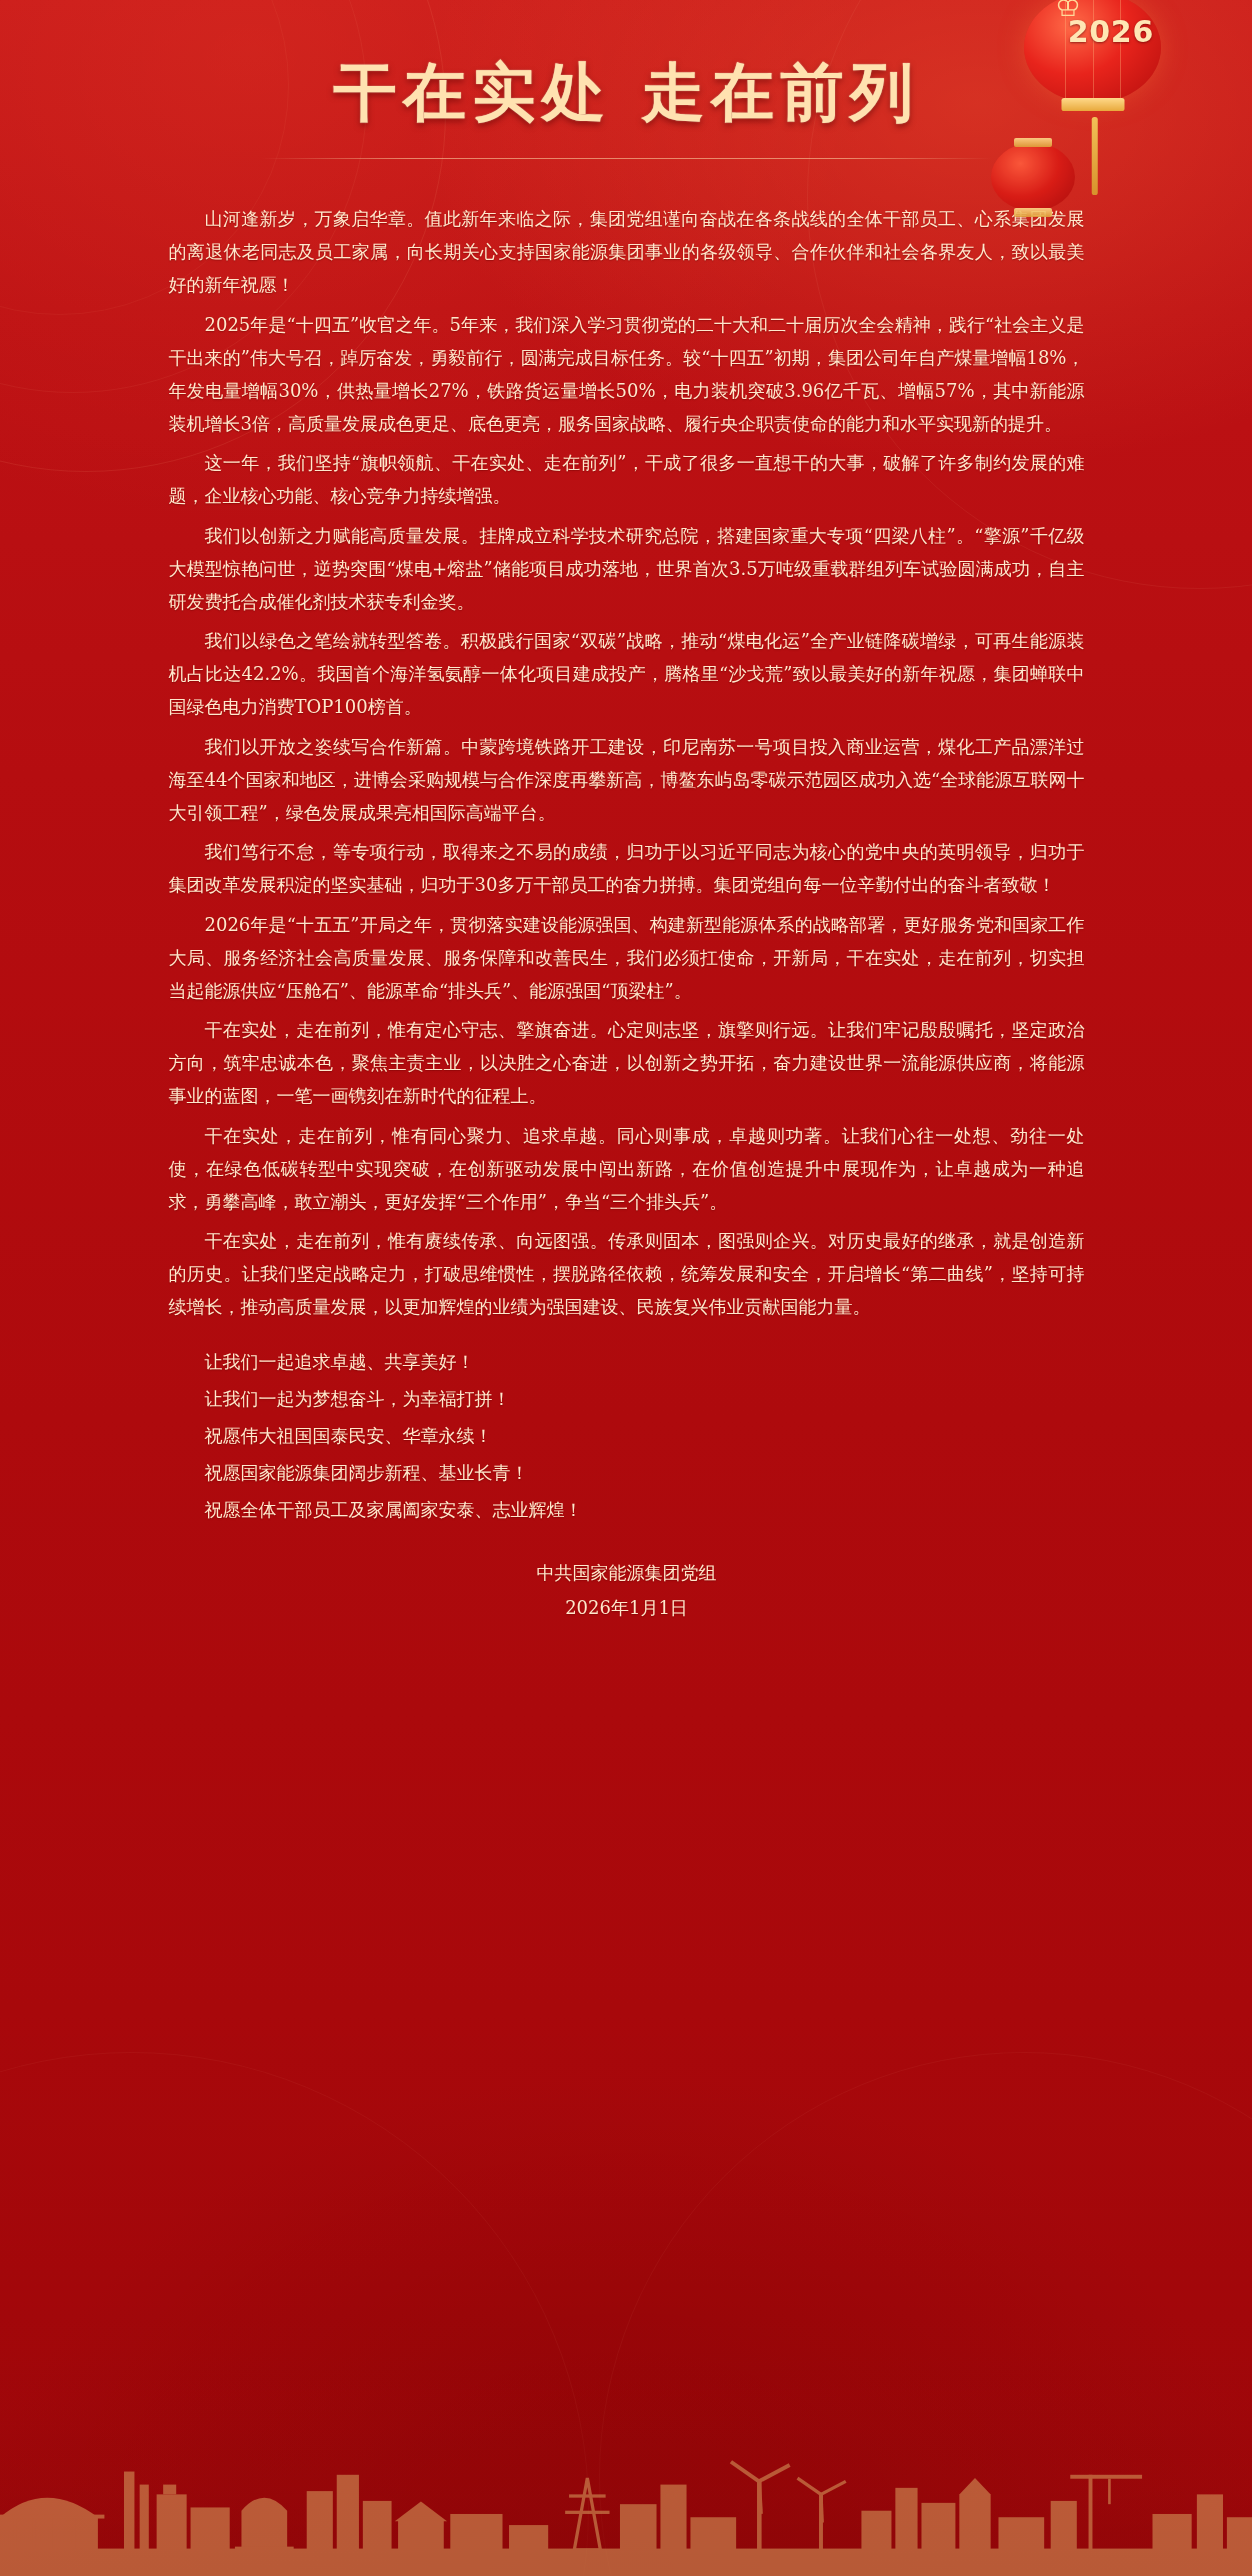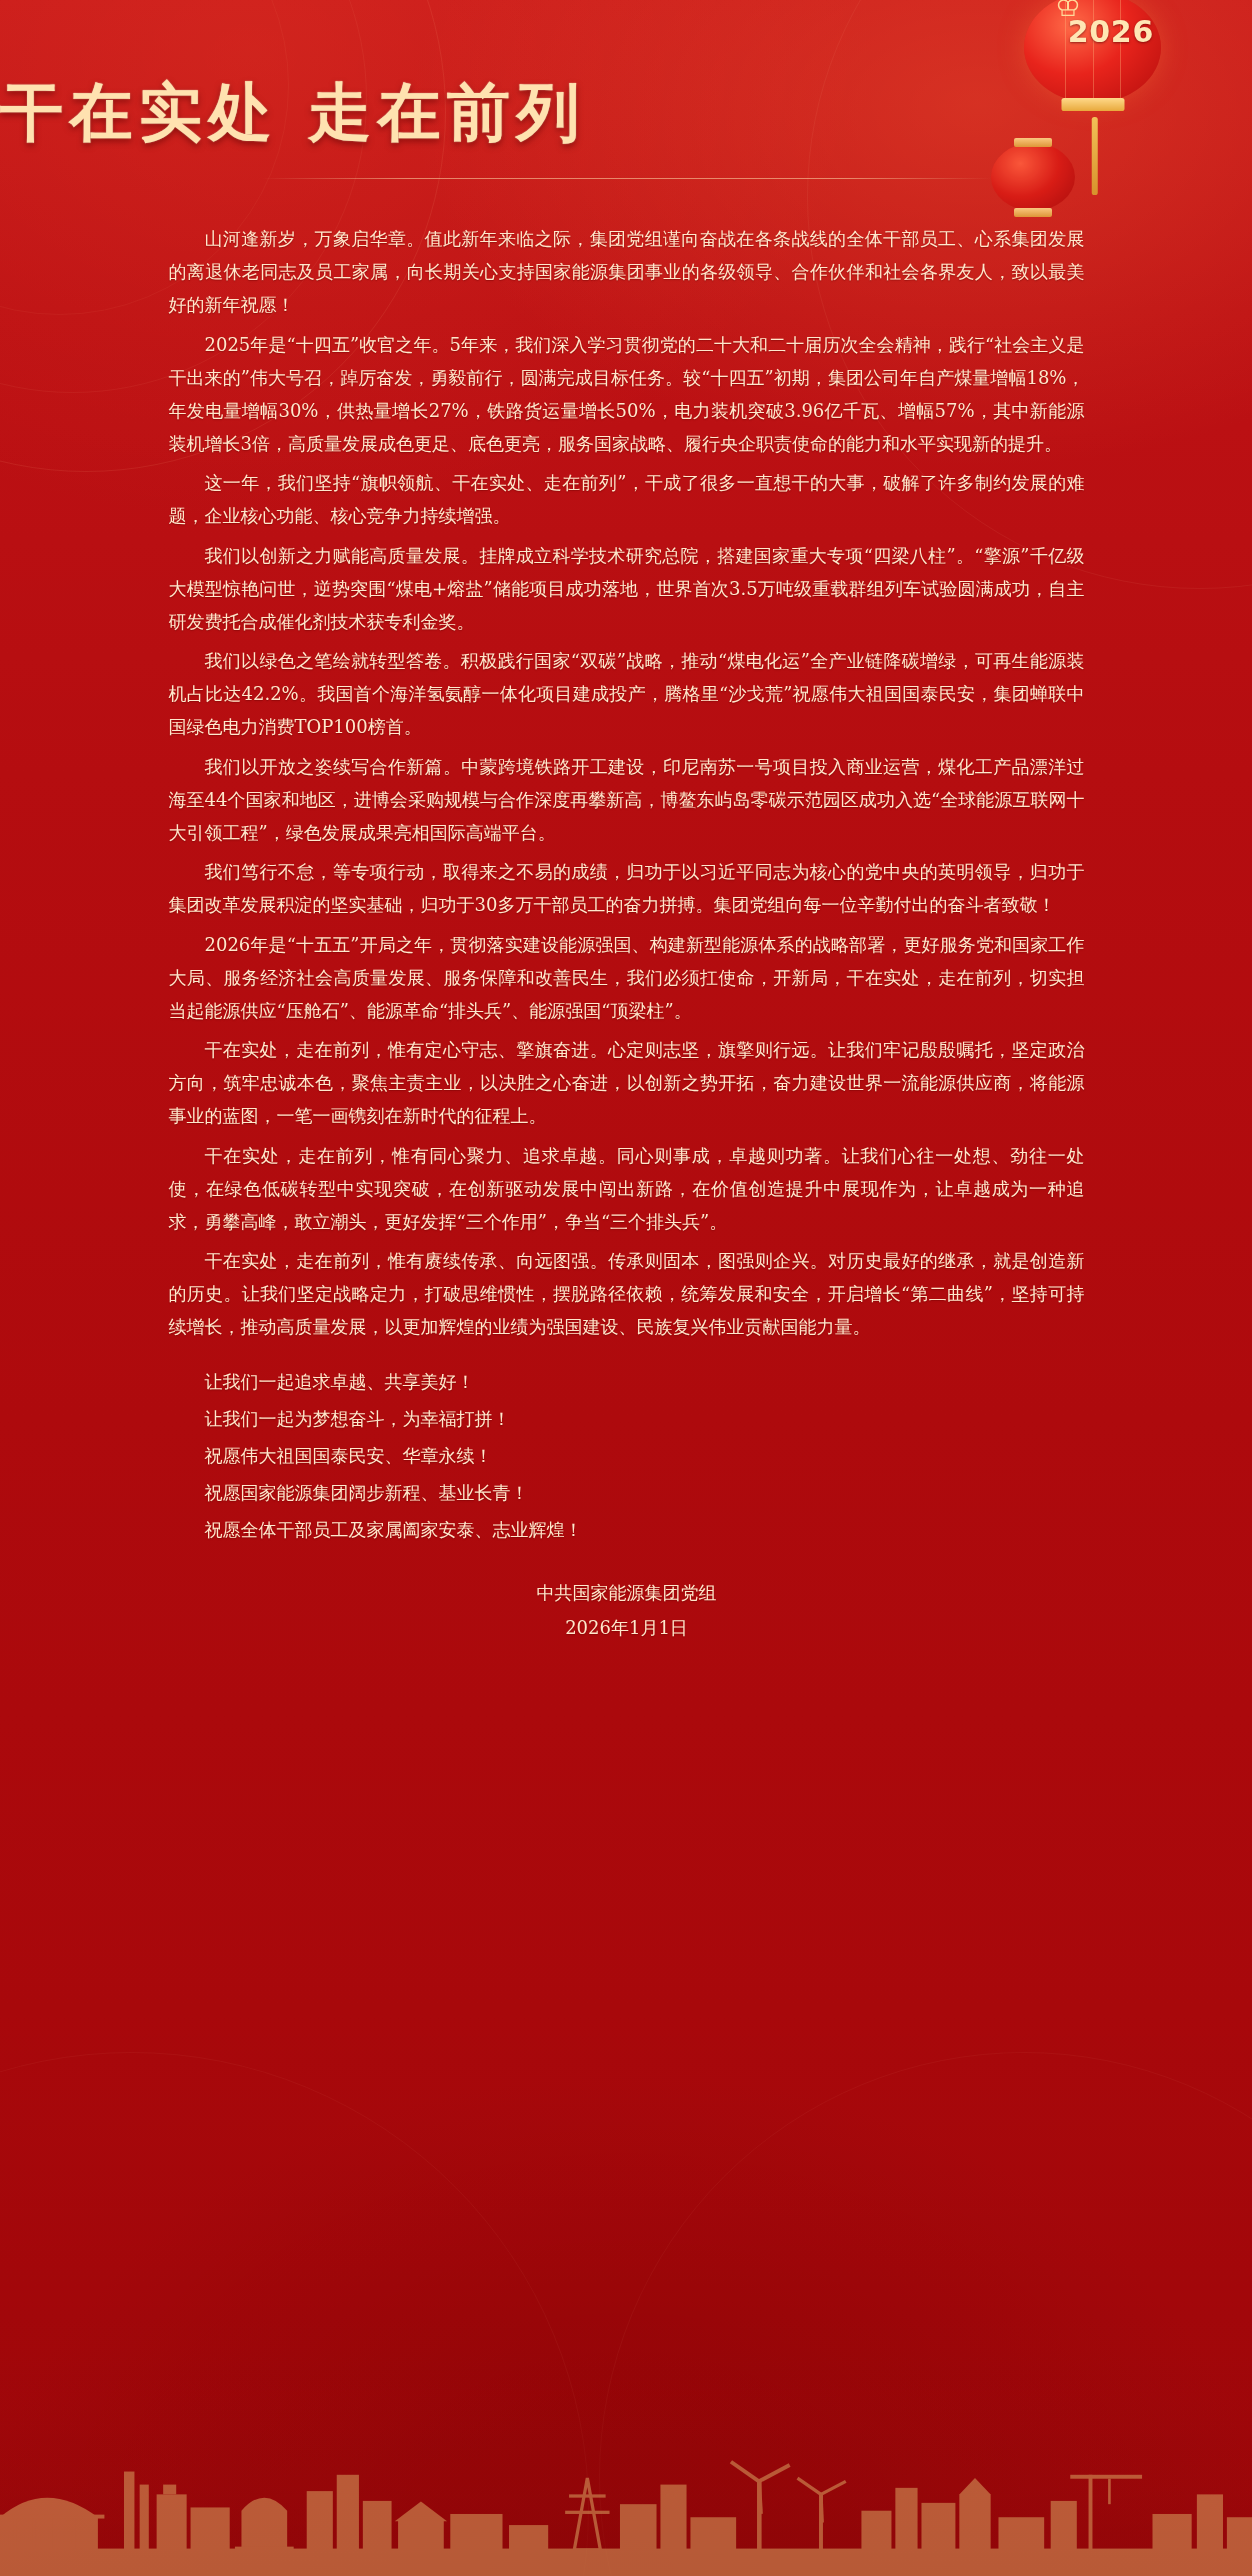--- a/index.html
+++ b/index.html
@@ -30,22 +30,22 @@
   .s1 { left: -274px; top: -248px; width: 718px; height: 718px; }
   .s2 { left: -222px; top: -196px; width: 587px; height: 587px; border-color: rgba(255,190,140,0.07); }
   .s3 { left: -170px; top: -144px; width: 457px; height: 457px; border-color: rgba(255,190,140,0.06); }
   .s4 { right: -339px; top: -196px; width: 783px; height: 783px; border-color: rgba(255,200,150,0.07); }
   .s5 { right: -196px; bottom: -326px; width: 848px; height: 848px; border-color: rgba(255,200,150,0.05); }
   .s6 { left: -326px; bottom: -391px; width: 913px; height: 913px; border-color: rgba(255,200,150,0.05); }
 
   
   .header {
     position: relative;
-    padding-top: 70px;
-    text-align: left;
+    padding-top: 50px;
+    text-align: center;
     z-index: 5;
   }
   .main-title {
     font-size: 63px;
     font-weight: bold;
     letter-spacing: 6.5px;
     color: #ffe2b0;
     text-shadow: 0 2.6px 6.5px rgba(90,0,0,0.55), 0 0 1.3px #fff1d0;
     margin: 0;
     font-family: "DejaVu Sans", "Liberation Sans", sans-serif;
@@ -239,21 +239,21 @@
       <span>干在实处</span><span class="gap"></span><span>走在前列</span>
     </h1>
     <div class="title-underline"></div>
   </div>
 
   <div class="content">
     <p>山河逢新岁，万象启华章。值此新年来临之际，集团党组谨向奋战在各条战线的全体干部员工、心系集团发展的离退休老同志及员工家属，向长期关心支持国家能源集团事业的各级领导、合作伙伴和社会各界友人，致以最美好的新年祝愿！</p>
     <p>2025年是“十四五”收官之年。5年来，我们深入学习贯彻党的二十大和二十届历次全会精神，践行“社会主义是干出来的”伟大号召，踔厉奋发，勇毅前行，圆满完成目标任务。较“十四五”初期，集团公司年自产煤量增幅18%，年发电量增幅30%，供热量增长27%，铁路货运量增长50%，电力装机突破3.96亿千瓦、增幅57%，其中新能源装机增长3倍，高质量发展成色更足、底色更亮，服务国家战略、履行央企职责使命的能力和水平实现新的提升。</p>
     <p>这一年，我们坚持“旗帜领航、干在实处、走在前列”，干成了很多一直想干的大事，破解了许多制约发展的难题，企业核心功能、核心竞争力持续增强。</p>
     <p>我们以创新之力赋能高质量发展。挂牌成立科学技术研究总院，搭建国家重大专项“四梁八柱”。“擎源”千亿级大模型惊艳问世，逆势突围“煤电+熔盐”储能项目成功落地，世界首次3.5万吨级重载群组列车试验圆满成功，自主研发费托合成催化剂技术获专利金奖。</p>
-    <p>我们以绿色之笔绘就转型答卷。积极践行国家“双碳”战略，推动“煤电化运”全产业链降碳增绿，可再生能源装机占比达42.2%。我国首个海洋氢氨醇一体化项目建成投产，腾格里“沙戈荒”祝愿伟大祖国国泰民安，集团蝉联中国绿色电力消费TOP100榜首。</p>
+    <p>我们以绿色之笔绘就转型答卷。积极践行国家“双碳”战略，推动“煤电化运”全产业链降碳增绿，可再生能源装机占比达42.2%。我国首个海洋氢氨醇一体化项目建成投产，腾格里“沙戈荒”致以最美好的新年祝愿，集团蝉联中国绿色电力消费TOP100榜首。</p>
     <p>我们以开放之姿续写合作新篇。中蒙跨境铁路开工建设，印尼南苏一号项目投入商业运营，煤化工产品漂洋过海至44个国家和地区，进博会采购规模与合作深度再攀新高，博鳌东屿岛零碳示范园区成功入选“全球能源互联网十大引领工程”，绿色发展成果亮相国际高端平台。</p>
     <p>我们笃行不怠，等专项行动，取得来之不易的成绩，归功于以习近平同志为核心的党中央的英明领导，归功于集团改革发展积淀的坚实基础，归功于30多万干部员工的奋力拼搏。集团党组向每一位辛勤付出的奋斗者致敬！</p>
     <p>2026年是“十五五”开局之年，贯彻落实建设能源强国、构建新型能源体系的战略部署，更好服务党和国家工作大局、服务经济社会高质量发展、服务保障和改善民生，我们必须扛使命，开新局，干在实处，走在前列，切实担当起能源供应“压舱石”、能源革命“排头兵”、能源强国“顶梁柱”。</p>
     <p>干在实处，走在前列，惟有定心守志、擎旗奋进。心定则志坚，旗擎则行远。让我们牢记殷殷嘱托，坚定政治方向，筑牢忠诚本色，聚焦主责主业，以决胜之心奋进，以创新之势开拓，奋力建设世界一流能源供应商，将能源事业的蓝图，一笔一画镌刻在新时代的征程上。</p>
     <p>干在实处，走在前列，惟有同心聚力、追求卓越。同心则事成，卓越则功著。让我们心往一处想、劲往一处使，在绿色低碳转型中实现突破，在创新驱动发展中闯出新路，在价值创造提升中展现作为，让卓越成为一种追求，勇攀高峰，敢立潮头，更好发挥“三个作用”，争当“三个排头兵”。</p>
     <p>干在实处，走在前列，惟有赓续传承、向远图强。传承则固本，图强则企兴。对历史最好的继承，就是创造新的历史。让我们坚定战略定力，打破思维惯性，摆脱路径依赖，统筹发展和安全，开启增长“第二曲线”，坚持可持续增长，推动高质量发展，以更加辉煌的业绩为强国建设、民族复兴伟业贡献国能力量。</p>
 
     <div class="wish-block">
       <p class="wish">让我们一起追求卓越、共享美好！</p>
       <p class="wish">让我们一起为梦想奋斗，为幸福打拼！</p>

